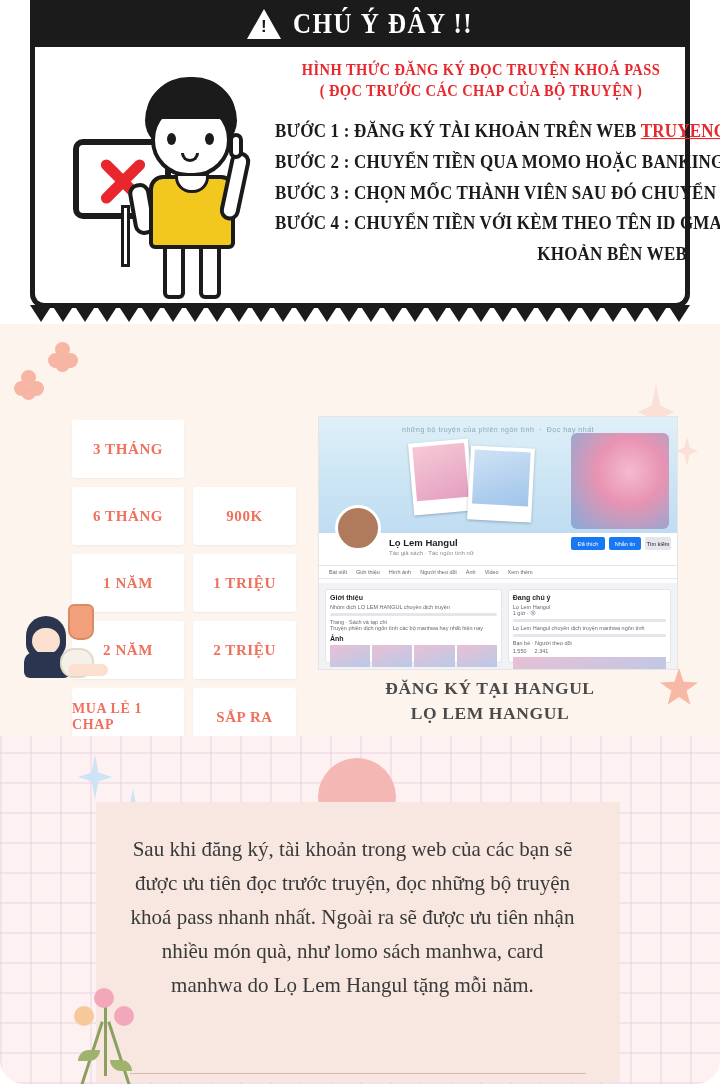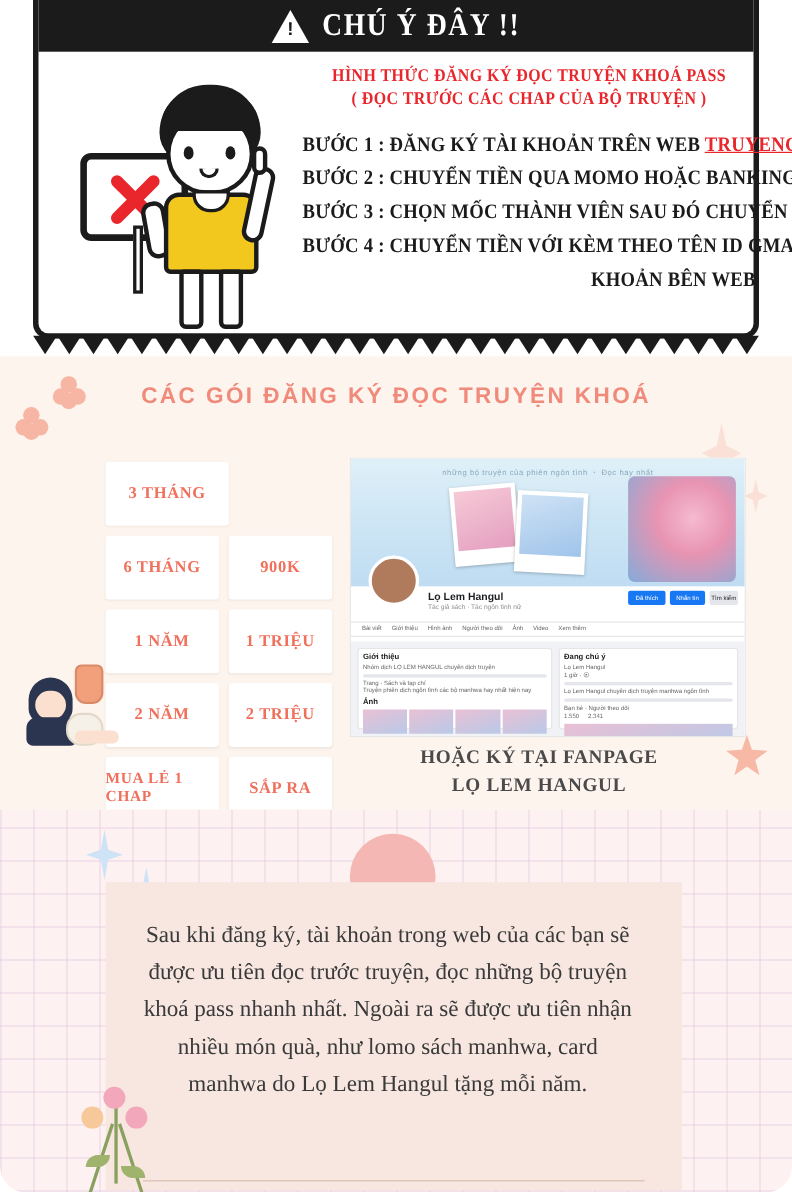--- a/index.html
+++ b/index.html
@@ -181,21 +181,21 @@
     color: #f08a7a;
     font-family: "Liberation Sans", sans-serif;
     font-weight: bold;
     font-size: 20.5px;
     line-height: 28px;
     letter-spacing: 2.2px;
   }
   .pkg-grid {
     position: absolute; left: 72px; top: 96px; width: 230px;
   }
-  .pkg-row { display: flex; gap: 9px; margin-bottom: 9px; margin-left: 24px; }
+  .pkg-row { display: flex; gap: 9px; margin-bottom: 9px; }
   .pkg-cell {
     background: #ffffff;
     border-radius: 3px;
     height: 58px;
     display: flex; align-items: center; justify-content: center;
     color: #f0705c;
     font-weight: bold;
     font-size: 15px;
     font-family: "Liberation Serif", serif;
     letter-spacing: 0.6px;
@@ -472,21 +472,20 @@
     <div class="flower f2">
         <i></i>
         <i></i>
         <i></i>
         <i></i>
       </div>
     <div class="diamond d1"></div>
     <div class="diamond d2"></div>
 
     <div class="pkg-title">
-      <div>CÁC GÓI ĐĂNG KÝ ĐỌC TRUYỆN KHOÁ</div>
     </div>
 
     <div class="pkg-grid">
       <div class="pkg-row">
         <div class="pkg-cell dur">3 THÁNG</div>
       </div>
       <div class="pkg-row">
         <div class="pkg-cell dur">6 THÁNG</div>
         <div class="pkg-cell price">900K</div>
       </div>
@@ -569,21 +568,21 @@
           <div class="fb-photos">
               <i style="width:100%"></i>
             </div>
         </div>
       </div>
     </div>
 
     <div class="star s1"></div>
 
     <div class="fanpage-cta">
-      <div>HOẶC KÝ TẠI FANPAGE</div>
+      <div>ĐĂNG KÝ TẠI HANGUL</div>
       <div>LỌ LEM HANGUL</div>
     </div>
   </div>
 
   <div class="info-section">
     <div class="plaid"></div>
     <div class="big-dot"></div>
     <div class="spark k1"></div>
     <div class="spark k2"></div>
 

